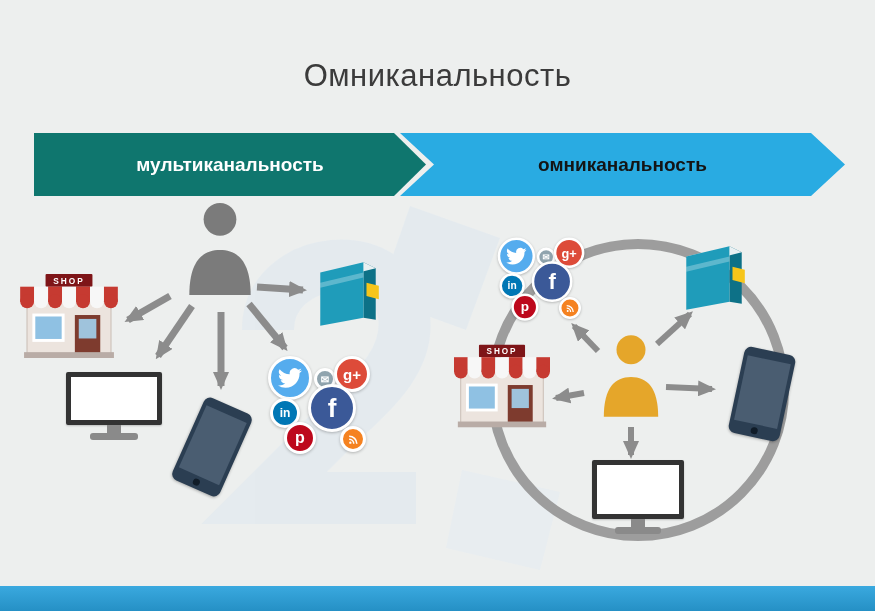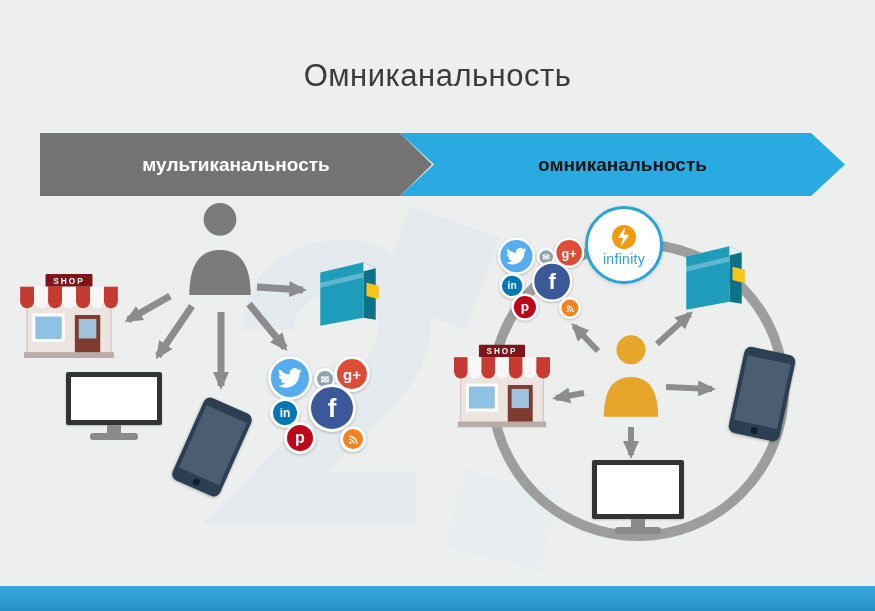--- a/index.html
+++ b/index.html
@@ -4,21 +4,21 @@
 <style>
   html,body{margin:0;padding:0;background:#cfd2d2;font-family:"Liberation Sans",sans-serif;}
   .canvas{position:relative;width:875px;height:611px;background:#edefee;overflow:hidden;margin:0 auto;}
 
   
   .title{position:absolute;top:58px;left:0;width:100%;margin:0;text-align:center;
          font-size:31px;font-weight:400;color:#3b3b3b;letter-spacing:.5px;}
 
   
   .banner{position:absolute;top:133px;height:63px;display:flex;align-items:center;justify-content:center;}
-  .banner-left{left:40px;width:392px;background:#737373;
+  .banner-left{left:34px;width:392px;background:#0f766e;
     clip-path:polygon(0 0,calc(100% - 32px) 0,100% 50%,calc(100% - 32px) 100%,0 100%);}
   .banner-right{left:400px;width:445px;background:#29abe2;
     clip-path:polygon(0 0,calc(100% - 34px) 0,100% 50%,calc(100% - 34px) 100%,0 100%,34px 50%);}
   .banner-label{font-size:19px;font-weight:bold;}
   .banner-left .banner-label{color:#ffffff;}
   .banner-right .banner-label{color:#141414;}
 
   
   .overlay{position:absolute;left:0;top:0;width:875px;height:611px;pointer-events:none;}
 
@@ -180,27 +180,20 @@
   <div class="book" style="left:310px;top:258px;width:76px;height:70px;">
     <svg viewBox="0 0 74 68">
       <polygon points="52,4 64,10 64,60 52,58" fill="#0d7187"></polygon>
       <polygon points="10,14 52,4 64,10 24,20" fill="#e9f0f2"></polygon>
       <polygon points="10,14 52,4 52,58 10,66" fill="#1f9cba"></polygon>
       <polygon points="10,24 52,14 52,19 10,29" fill="#ffffff" opacity="0.28"></polygon>
       <polygon points="55,24 67,27 67,40 55,37" fill="#f6c51a"></polygon>
     </svg>
   </div>
 
-  <div class="infinity-badge">
-    <svg viewBox="0 0 24 24" width="26" height="26">
-      <circle cx="12" cy="12" r="11" fill="#f3970b"></circle>
-      <polygon points="13,3 6,13 11,13 9,21 17,10 12,10" fill="#ffffff"></polygon>
-    </svg>
-    <div class="infinity-text">infinity</div>
-  </div>
 
   <div class="social-cluster" style="left:496px;top:234px;transform:scale(0.85);transform-origin:top left;">
     <div class="sc sc-twitter" style="left:2px;top:4px;width:44px;height:44px;">
       <svg viewBox="0 0 24 24" width="24" height="24">
           <path fill="#ffffff" d="M23.95 4.57a10 10 0 01-2.82.77 4.96 4.96 0 002.16-2.72c-.95.56-2 .96-3.12 1.19a4.92 4.92 0 00-8.39 4.48A13.94 13.94 0 011.64 3.16a4.92 4.92 0 001.52 6.57 4.9 4.9 0 01-2.23-.61v.06a4.92 4.92 0 003.95 4.83 4.9 4.9 0 01-2.21.08 4.93 4.93 0 004.6 3.42A9.87 9.87 0 010 19.54a13.94 13.94 0 007.55 2.21c9.06 0 14.01-7.5 14.01-14.01 0-.21 0-.42-.02-.63a10 10 0 002.41-2.54z"></path>
         </svg>
     </div>
     <div class="sc sc-email" style="left:48px;top:16px;width:22px;height:22px;font-size:10px;">✉</div>
     <div class="sc sc-gplus" style="left:68px;top:4px;width:36px;height:36px;font-size:15px;">g+</div>
     <div class="sc sc-linkedin" style="left:4px;top:46px;width:30px;height:30px;font-size:12px;">in</div>

